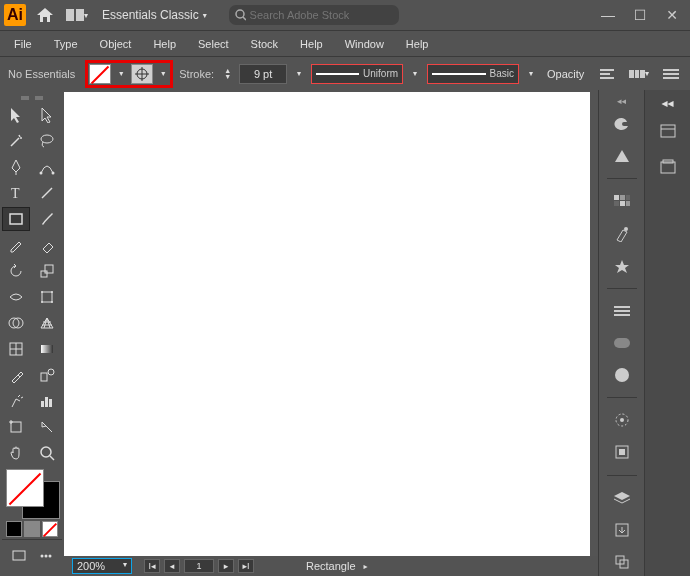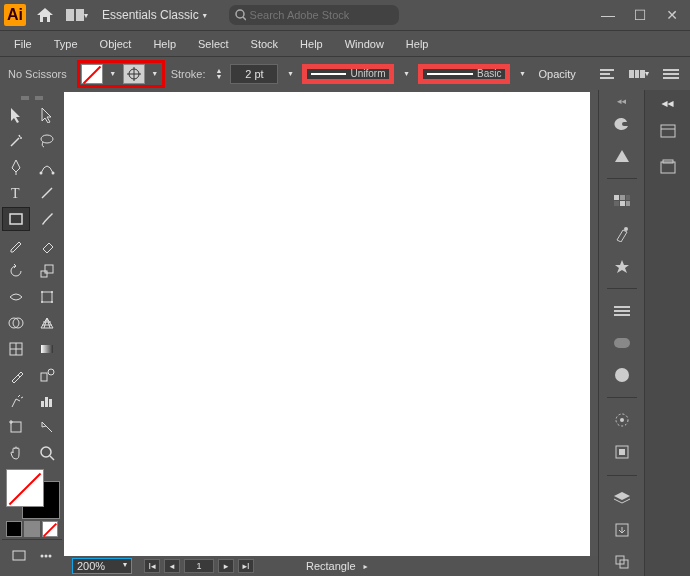--- a/index.html
+++ b/index.html
@@ -22,21 +22,21 @@
 
   
   .optionsbar { height: 34px; background: #535353; display: flex; align-items: center; padding: 0 8px; gap: 6px; border-top: 1px solid #3a3a3a; font-size: 11px; }
   .opt-label { color: #ccc; margin-right: 4px; }
   .highlight-box { border: 3px solid #e60000; display: flex; align-items: center; padding: 1px; gap: 4px; }
   .swatch-none { width: 22px; height: 20px; background: #fff; position: relative; border: 1px solid #888; }
   .swatch-none::after { content:""; position:absolute; left:-2px; right:-2px; top:50%; border-top:2px solid red; transform: rotate(-45deg); }
   .caret-btn { width: 12px; height: 20px; display:flex; align-items:center; justify-content:center; }
   .target-ico { width: 22px; height: 20px; background: #d0d0d0; border:1px solid #888; display:flex; align-items:center; justify-content:center; }
   .stroke-val { width: 48px; height: 20px; background: #3a3a3a; border:1px solid #666; display:flex; align-items:center; justify-content:center; }
-  .brush-box { width: 92px; height: 20px; background: #3a3a3a; border:5px solid #ef4444; display:flex; align-items:center; justify-content:flex-end; padding: 0 4px; gap:4px; position:relative; }
+  .brush-box { width: 92px; height: 20px; background: #3a3a3a; border:1px solid #ef4444; display:flex; align-items:center; justify-content:flex-end; padding: 0 4px; gap:4px; position:relative; }
   .brush-box .line { flex:1; height:2px; background:#fff; }
   .brush-box .label { font-size:10px; color:#ccc; }
   .opacity-lbl { margin-left:4px; }
   .optionsbar .right { margin-left:auto; display:flex; align-items:center; gap:10px; }
   .align-ico, .menu-ico { width:22px; height:22px; display:flex; align-items:center; justify-content:center; }
 
   
   .main { display:flex; height: calc(576px - 30px - 26px - 34px); }
 
   
@@ -119,21 +119,21 @@
   <span>Object</span>
   <span>Help</span>
   <span>Select</span>
   <span>Stock</span>
   <span>Help</span>
   <span>Window</span>
   <span>Help</span>
 </div>
 
 <div class="optionsbar">
-  <span class="opt-label">No Scissors</span>
+  <span class="opt-label">No Essentials</span>
 
   <div class="highlight-box">
     <div class="swatch-none"></div>
     <div class="caret-btn">
         <span class="caret">▾</span>
       </div>
     <div class="target-ico">
       <svg width="14" height="14">
           <circle cx="7" cy="7" r="5" stroke="#333" fill="none"></circle>
           <line x1="0" y1="7" x2="14" y2="7" stroke="#333"></line>
@@ -143,21 +143,21 @@
     <div class="caret-btn">
         <span class="caret">▾</span>
       </div>
   </div>
 
   <span class="opt-label">Stroke:</span>
   <div class="spinner-arrows">
       <span>▲</span>
       <span>▼</span>
     </div>
-  <div class="stroke-val">2 pt</div>
+  <div class="stroke-val">9 pt</div>
   <div class="caret-btn">
       <span class="caret">▾</span>
     </div>
 
   <div class="brush-box">
     <div class="line"></div>
       <span class="label">Uniform</span>
   </div>
   <div class="caret-btn">
       <span class="caret">▾</span>

